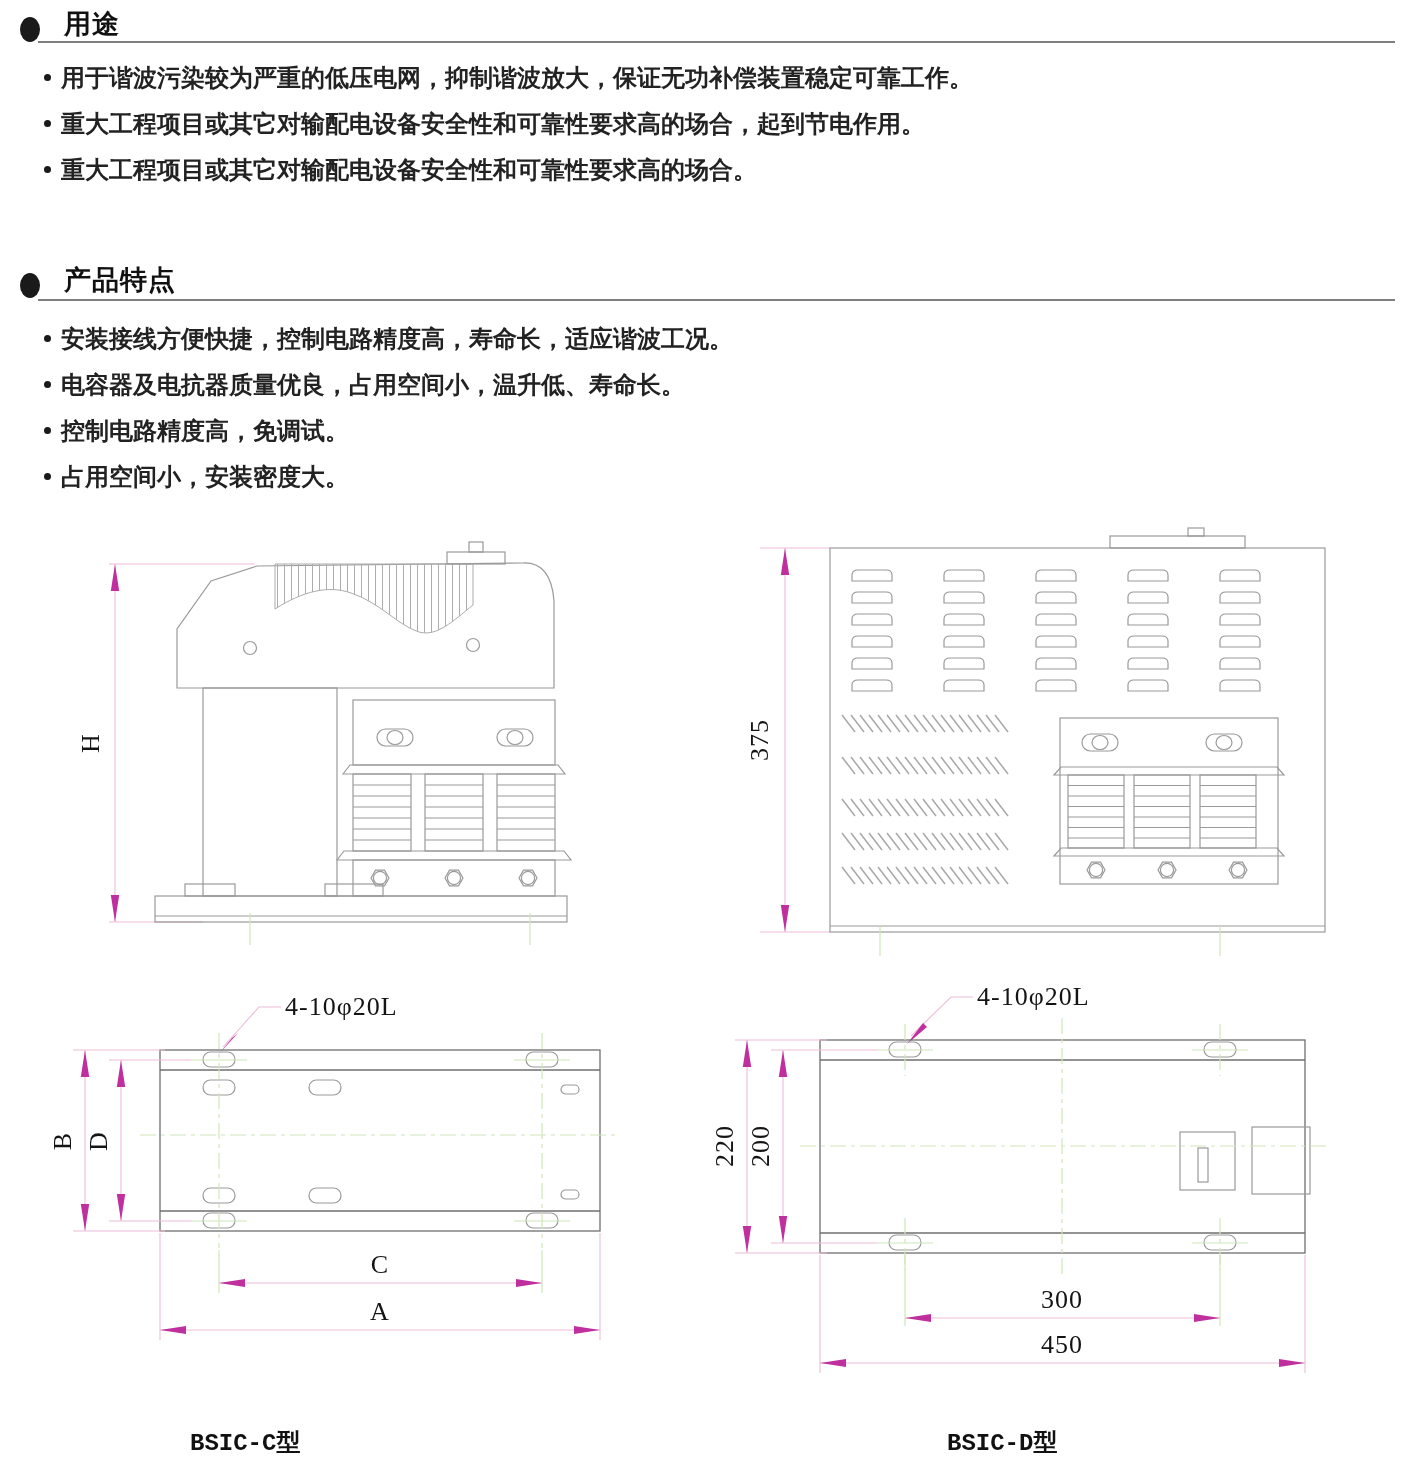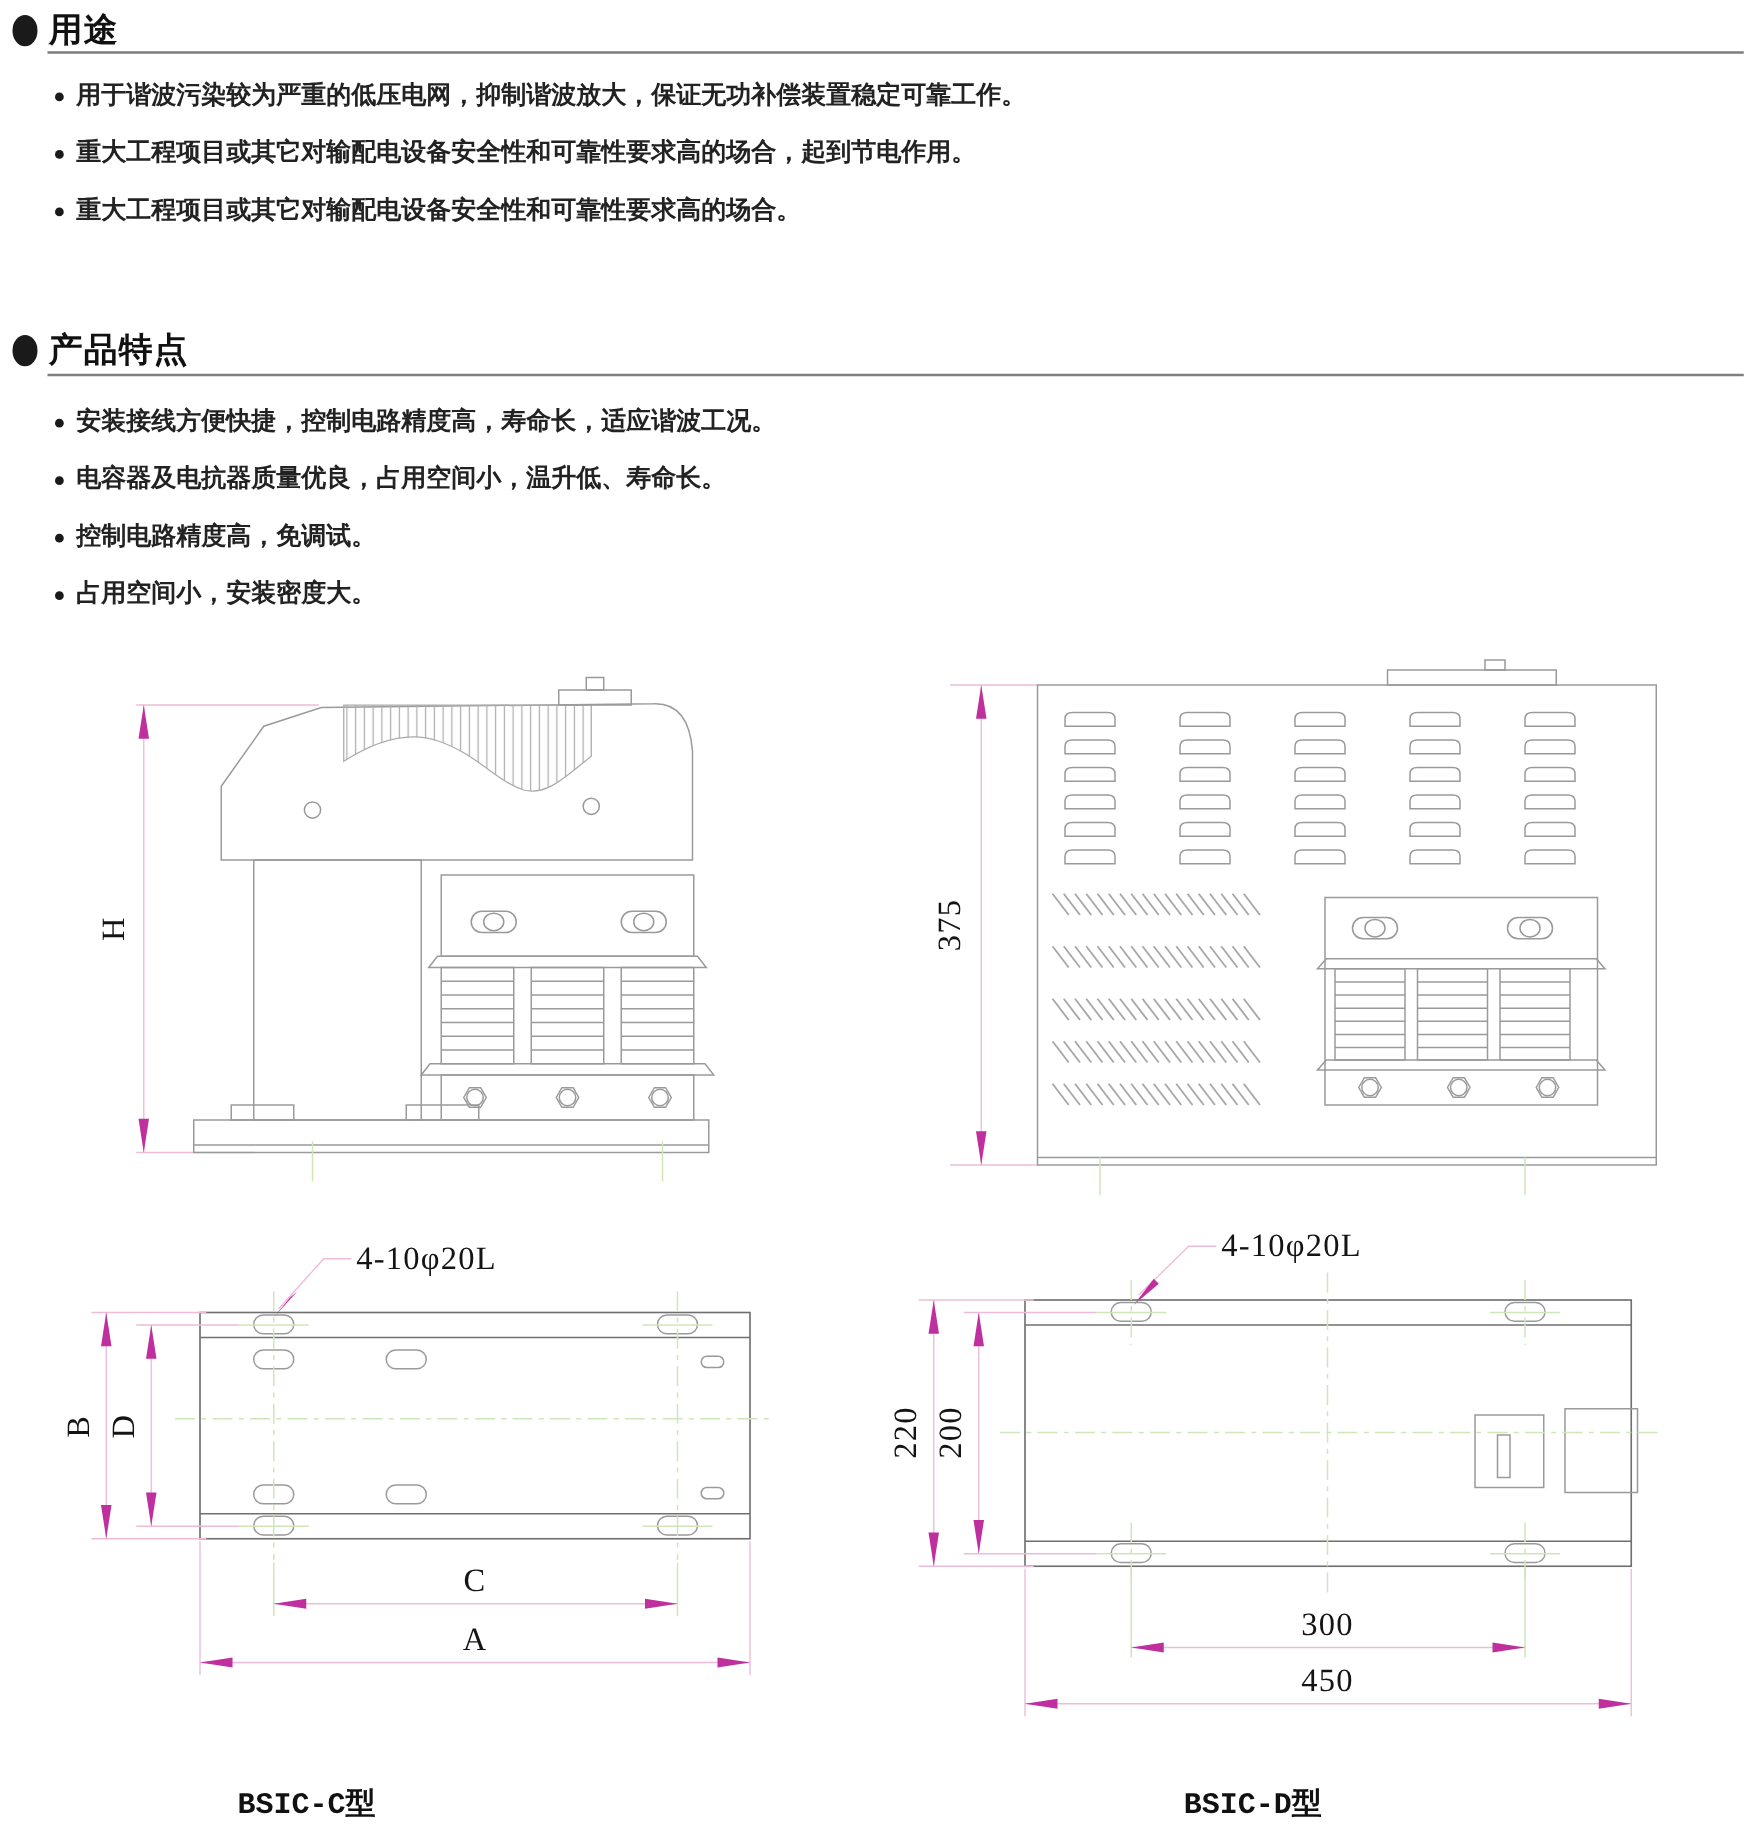--- a/index.html
+++ b/index.html
@@ -1,24 +1,24 @@
 <!DOCTYPE html>
 <html><head>
 <meta charset="utf-8">
 <style>
   html,body{margin:0;padding:0;background:#fff;}
   .page{position:relative;width:1405px;height:1464px;background:#fff;overflow:hidden;
         font-family:"Liberation Sans","DejaVu Sans",sans-serif;color:#1f1f1f;}
-  .sec-header{position:absolute;left:10px;display:flex;align-items:center;gap:9px;}
+  .sec-header{position:absolute;left:20px;display:flex;align-items:flex-end;gap:24px;}
   .sec-dot{width:20px;height:25px;background:#1a1a1a;border-radius:50%;flex:0 0 auto;}
   .sec-title{margin:0;font-size:27px;font-weight:700;color:#111;letter-spacing:1px;}
   .sec-rule{position:absolute;left:38px;width:1357px;height:2px;background:#7e7e7e;}
   .blist{position:absolute;left:44px;margin:0;padding:0;list-style:none;width:1200px;}
-  .blist li{display:flex;align-items:flex-start;margin:0 0 19px 0;font-size:20px;
-            font-weight:700;line-height:27px;color:#222;font-family:Liberation Mono, monospace;}
+  .blist li{display:flex;align-items:flex-start;margin:0 0 19px 0;font-size:24px;
+            font-weight:700;line-height:27px;color:#222;}
   .li-dot{width:7px;height:7px;border-radius:50%;background:#1a1a1a;margin:10px 10px 0 0;flex:0 0 auto;}
   svg{position:absolute;overflow:visible;}
   .oline{fill:none;stroke:#9a9a9a;stroke-width:1.2;}
   .oline2{fill:none;stroke:#6f6f6f;stroke-width:1.3;}
   .diml{fill:none;stroke:#eebcd9;stroke-width:1.1;}
   .dimarrow{fill:#bf2f9e;stroke:none;}
   .cline{fill:none;stroke:#cfe6ba;stroke-width:1.2;stroke-dasharray:16 5 4 5;}
   .clsolid{fill:none;stroke:#cfe6ba;stroke-width:1.2;}
   .dimtext{fill:#141414;font-family:"Liberation Serif","DejaVu Serif",serif;font-size:26px;letter-spacing:1px;}
   .hatch{fill:url(#vhatch);stroke:#ababab;stroke-width:1;}

